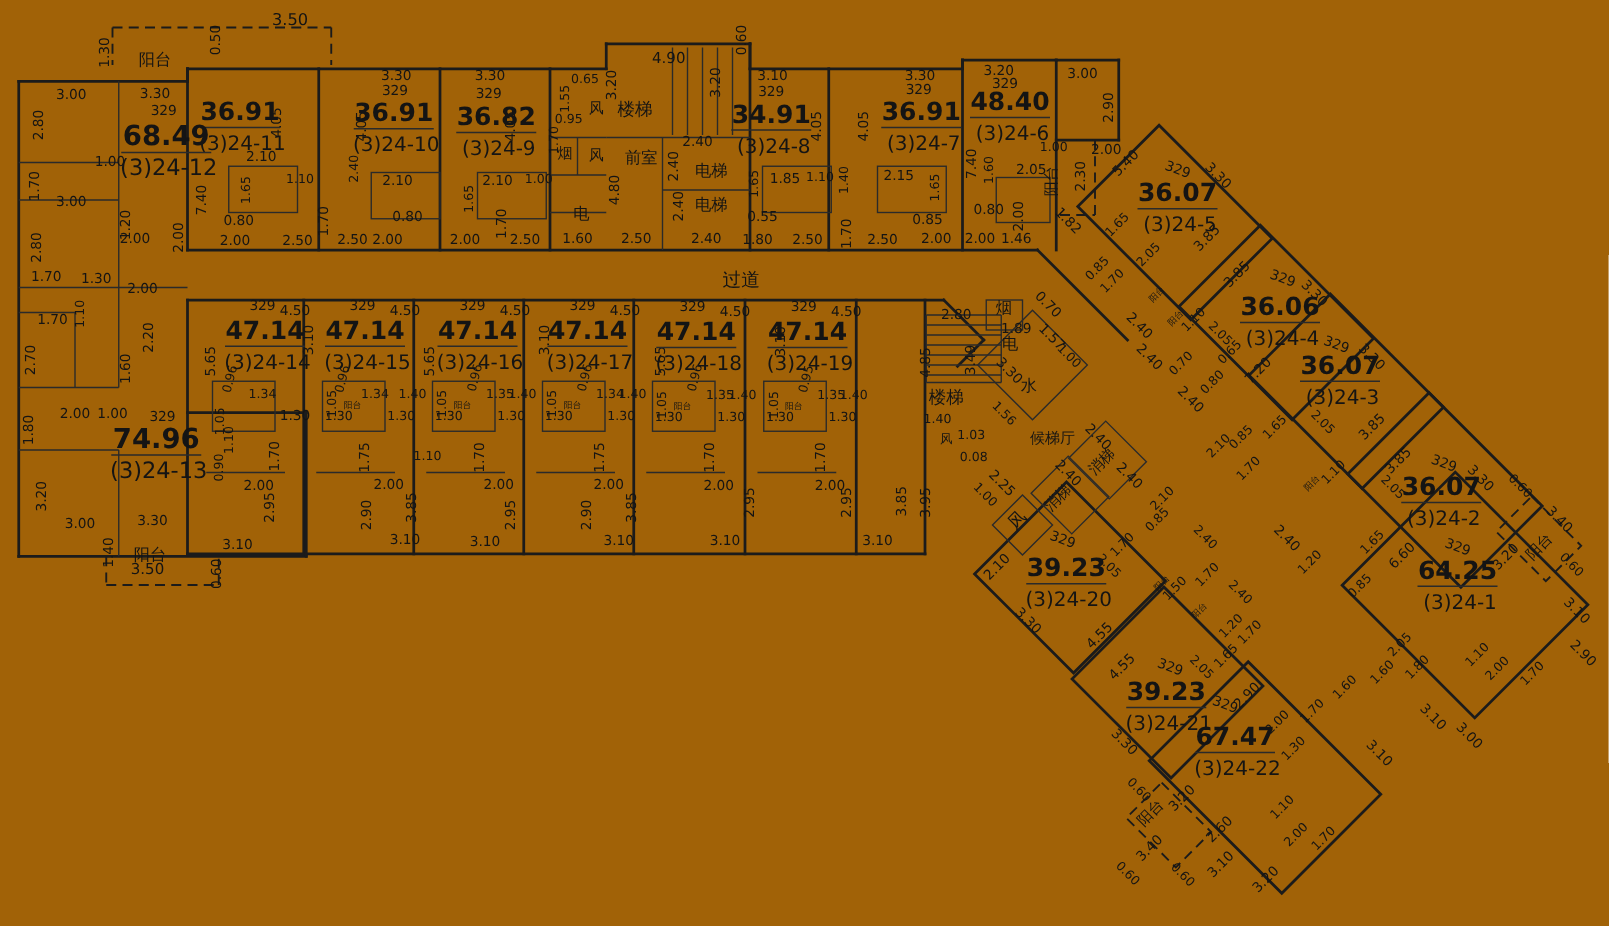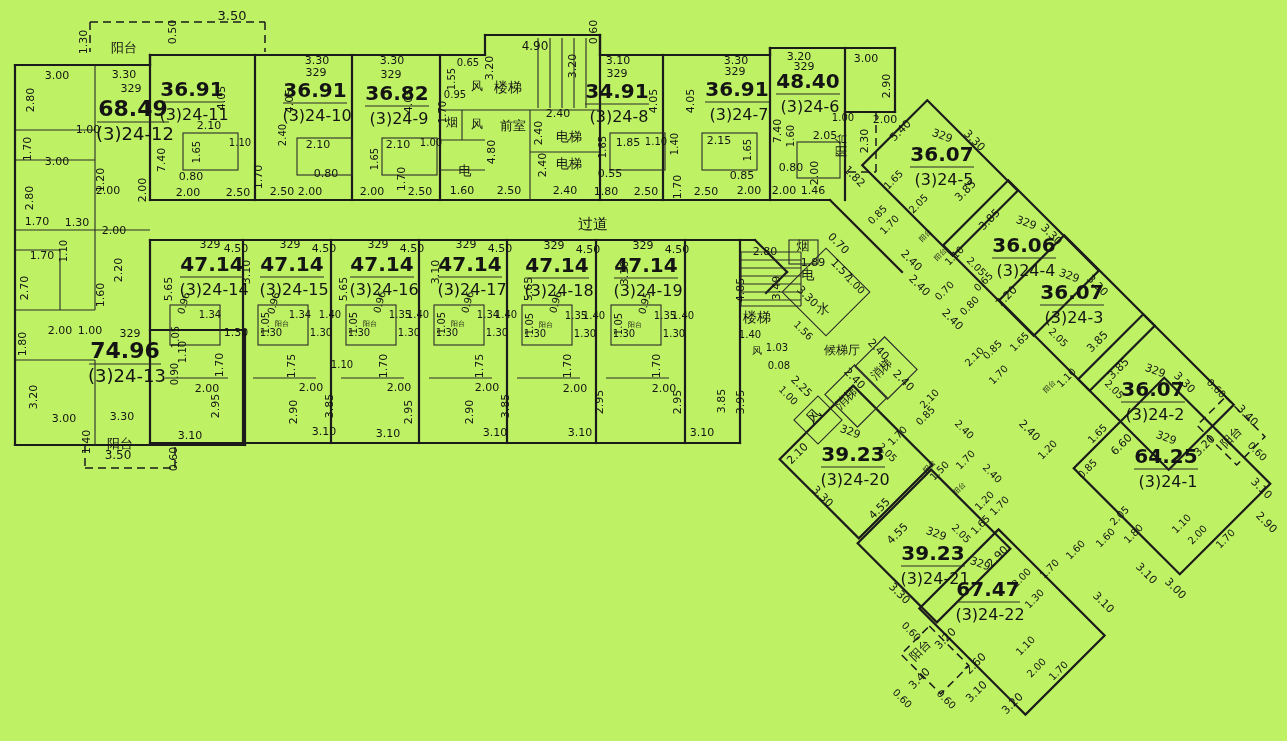--- a/index.html
+++ b/index.html
@@ -1,16 +1,16 @@
 <!DOCTYPE html>
 <html><head>
 <meta charset="utf-8">
 <style>
   html,body{margin:0;padding:0;background:#ffffff;}
-  #stage{position:relative;width:1287px;height:741px;background:#bef264;overflow:hidden;
+  #stage{position:relative;width:1287px;height:741px;background:#a16207;overflow:hidden;
          font-family:"DejaVu Sans",sans-serif;}
   svg text{fill:#141414;font-family:"DejaVu Sans",sans-serif;}
   .thick{stroke:#1b1b1b;stroke-width:2.2;fill:none;stroke-linecap:square;}
   .thin{stroke:#2a2a2a;stroke-width:1.1;fill:none;}
   .dash{stroke:#1b1b1b;stroke-width:1.5;fill:none;stroke-dasharray:8 5;}
   .unit-area{font-weight:bold;}
 </style>
 </head>
 <body>
 

